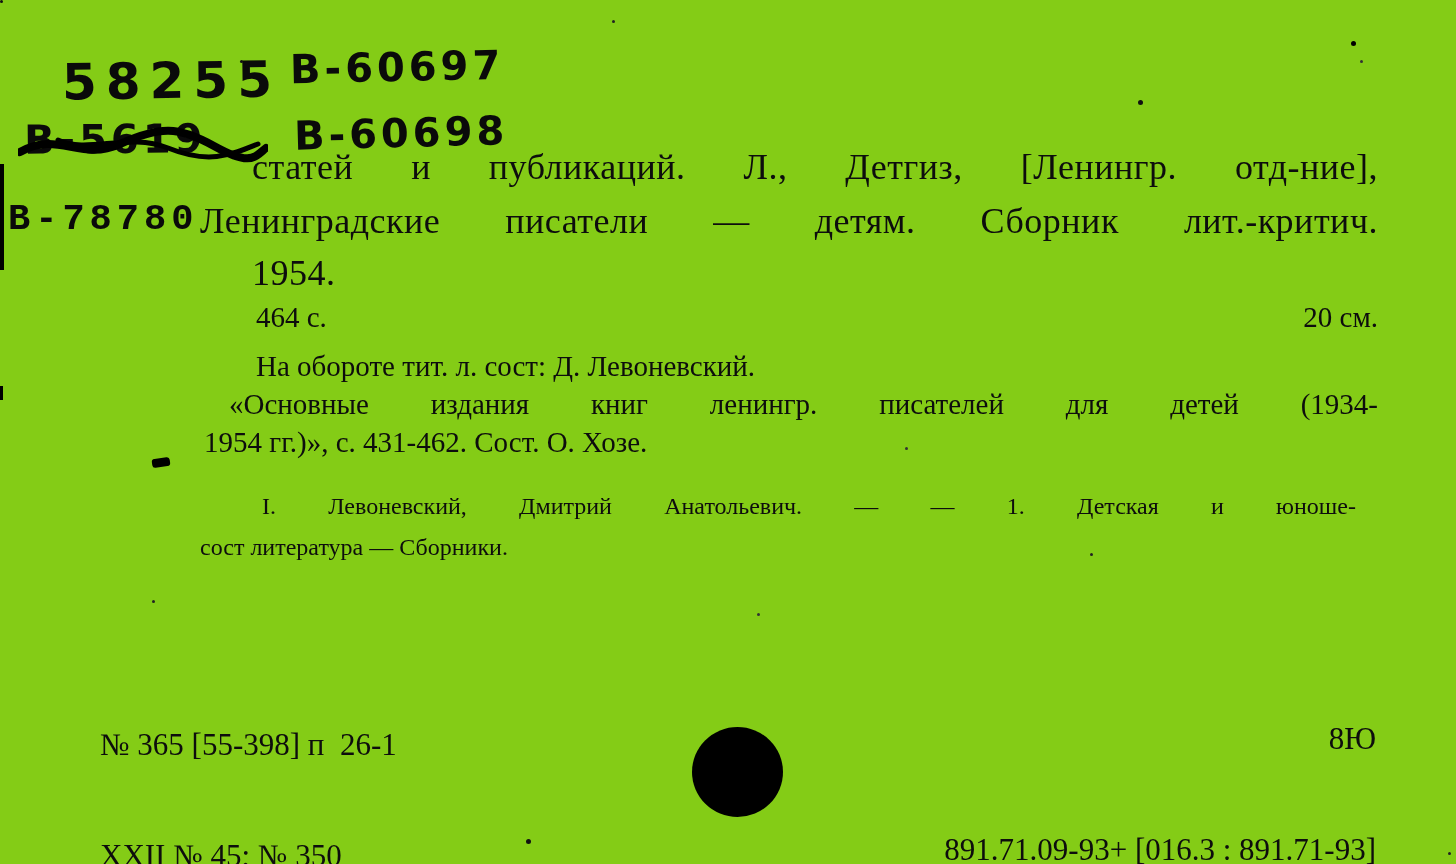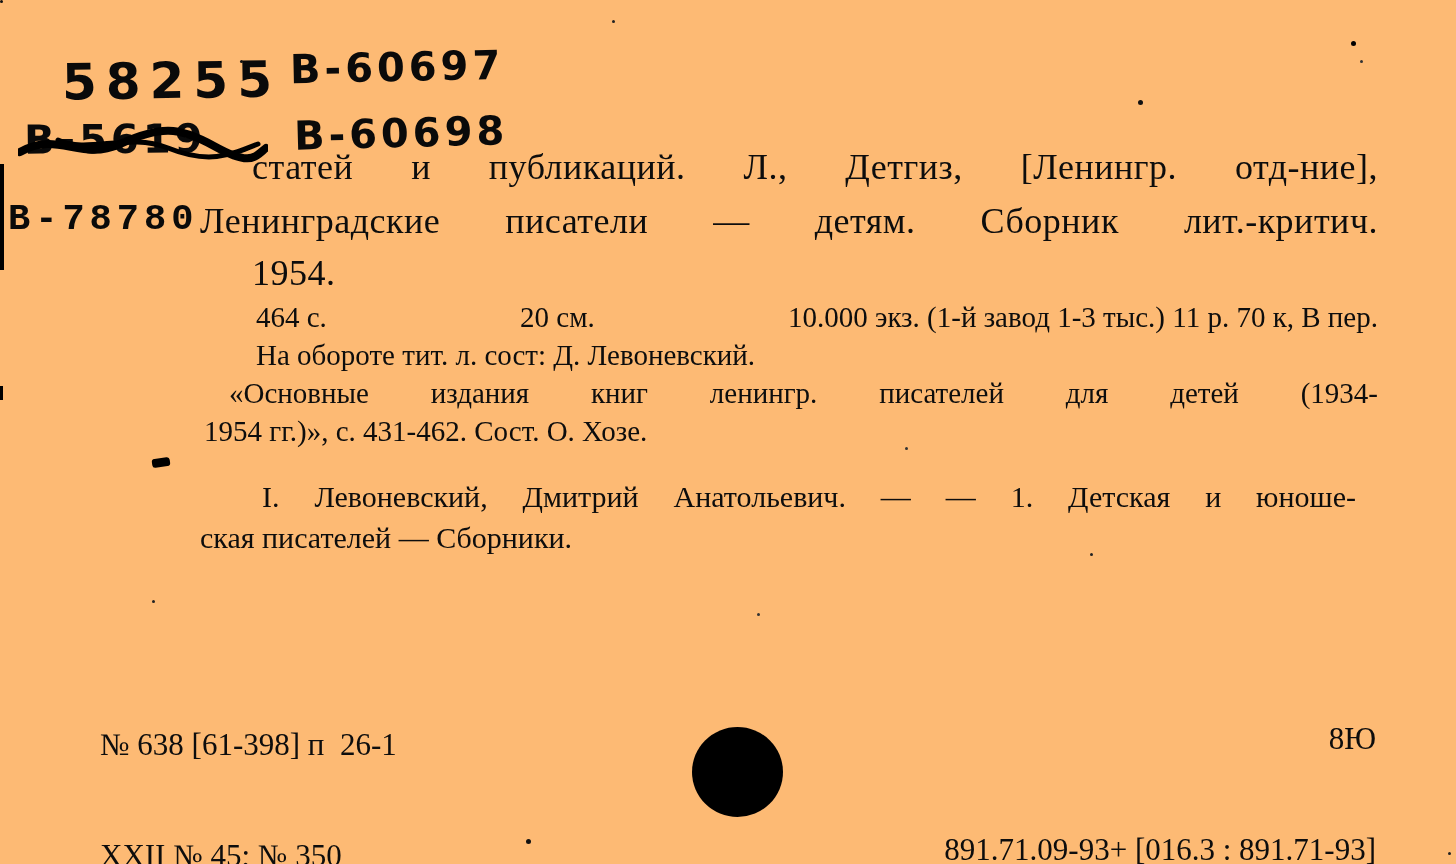--- a/index.html
+++ b/index.html
@@ -7,21 +7,21 @@
   body {
     background: #ffffff;
     color: #0d0d0d;
     font-family: "Liberation Serif", "DejaVu Serif", serif;
     position: relative;
     overflow: hidden;
   }
   .card {
     position: absolute;
     inset: 0;
-    background: #fdba74;
+    background: #84cc16;
   }
 
   
   .hand {
     position: absolute;
     font-family: "DejaVu Sans", sans-serif;
     font-weight: 700;
     color: #0a0a0a;
     white-space: nowrap;
   }
@@ -55,31 +55,31 @@
   .t3 { margin-left: 52px; line-height: 50px; }
   .b-line {
     font-size: 29px;
     line-height: 38px;
   }
   .coll {
     margin-left: 56px;
     display: flex;
     justify-content: space-between;
   }
-  .n1 { margin-left: 56px; }
+  .n1 { margin-left: 56px; margin-top: 11px; }
   .n2 { margin-left: 29px; }
   .n3 { margin-left: 4px; }
 
   
   .tracings {
     position: absolute;
     left: 200px;
-    top: 476px;
+    top: 486px;
     width: 1160px;
-    font-size: 30px;
+    font-size: 24px;
     line-height: 41px;
   }
   .tr1 { margin-left: 62px; width: 1094px; }
 
   
   .footer-left {
     position: absolute;
     left: 100px;
     top: 652px;
     font-size: 31px;
@@ -141,34 +141,33 @@
   </svg>
   <div class="hand hand-acc2">В-78780</div>
 
   <div class="bib-block">
     <div class="t-line t2 just">статей и публикаций. Л., Детгиз, [Ленингр. отд-ние],</div>
     <div class="t-line just">Ленинградские писатели — детям. Сборник лит.-критич.</div>
     <div class="t-line t3">1954.</div>
     <div class="b-line coll">
       <span>464 с.</span>
       <span>20 см.</span>
-      <span>10.000 экз. (1-й завод 1-3 тыс.) 11 р. 70 к, В пер.</span>
     </div>
     <div class="b-line n1">На обороте тит. л. сост: Д. Левоневский.</div>
     <div class="b-line n2 just">«Основные издания книг ленингр. писателей для детей (1934-</div>
     <div class="b-line n3">1954 гг.)», с. 431-462. Сост. О. Хозе.</div>
   </div>
 
   <div class="tracings">
     <div class="tr1 just">I. Левоневский, Дмитрий Анатольевич. — — 1. Детская и юноше-</div>
-    <div class="tr2">ская писателей — Сборники.</div>
+    <div class="tr2">сост литература — Сборники.</div>
   </div>
 
   <div class="footer-left">
-    <div>№ 638 [61-398] п  26-1</div>
+    <div>№ 365 [55-398] п  26-1</div>
     <div>XXII № 45; № 350</div>
     
   </div>
 
   <div class="footer-right">
     <div>8Ю</div>
     <div>891.71.09-93+ [016.3 : 891.71-93]</div>
     
   </div>
 

